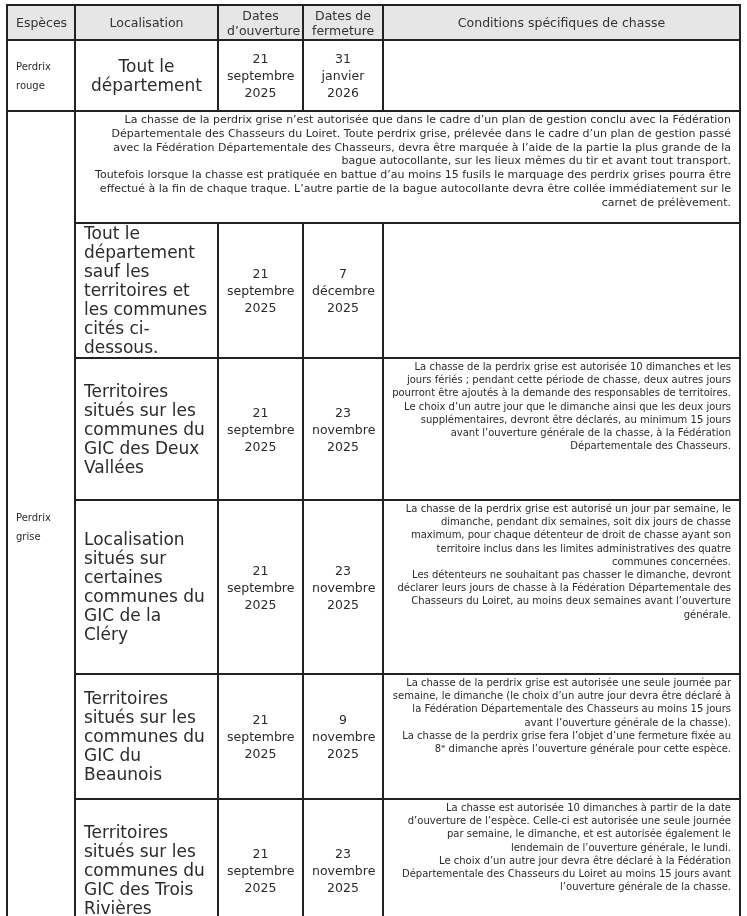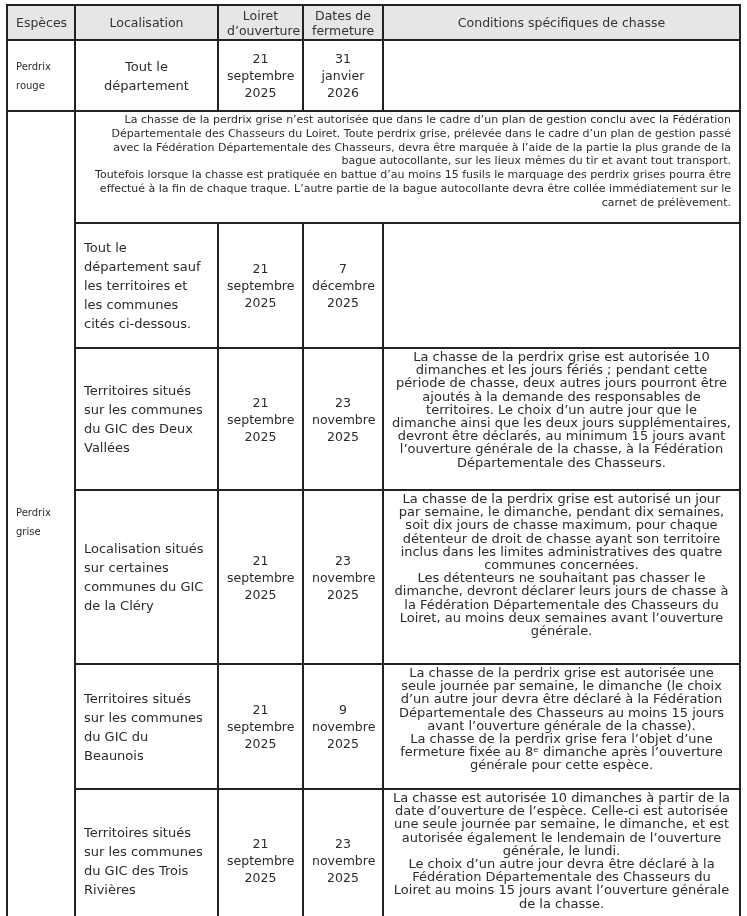--- a/index.html
+++ b/index.html
@@ -9,43 +9,43 @@
            table-layout: fixed; width: 735px; }
     .tbl td, .tbl th { border: 2px solid #222; padding: 0 8px; vertical-align: middle;
            font-weight: normal; overflow: hidden; }
     .tbl th { background: #e6e6e6; font-size: 12.5px; line-height: 15px; text-align: center; color: #333; }
     .c1 { width: 68px; }
     .c2 { width: 143px; }
     .c3 { width: 85px; }
     .c4 { width: 80px; }
     .c5 { width: auto; }
     .sp { font-size: 10px; line-height: 19px; text-align: left; }
-    .loc { font-size: 13px; line-height: 19px; text-align: left; }
+    .loc { font-size: 17px; line-height: 19px; text-align: left; }
     .loc.center { text-align: center; }
     .date { font-size: 12.5px; line-height: 17px; text-align: center; }
-    .cond { font-size: 13px; line-height: 13.2px; text-align: center; vertical-align: top !important; padding-top: 1px !important; }
+    .cond { font-size: 10px; line-height: 13.2px; text-align: right; vertical-align: top !important; padding-top: 1px !important; }
     .intro { font-size: 11px; line-height: 13.8px; text-align: right; vertical-align: top !important; padding-top: 1px !important; }
     .pre { white-space: pre-line; }
   </style>
 </head>
 <body>
 
 <table class="tbl">
   <colgroup>
     <col class="c1">
       <col class="c2">
       <col class="c3">
       <col class="c4">
       <col class="c5">
   </colgroup>
   <thead>
     <tr style="height:35px">
       <th class="pre">Espèces</th>
       <th class="pre">Localisation</th>
-      <th class="pre">Loiret
+      <th class="pre">Dates
 d’ouverture</th>
       <th class="pre">Dates de
 fermeture</th>
       <th class="pre">Conditions spécifiques de chasse</th>
     </tr>
   </thead>
   <tbody>
     <tr style="height:71px">
       <td class="sp pre">Perdrix
 rouge</td>

